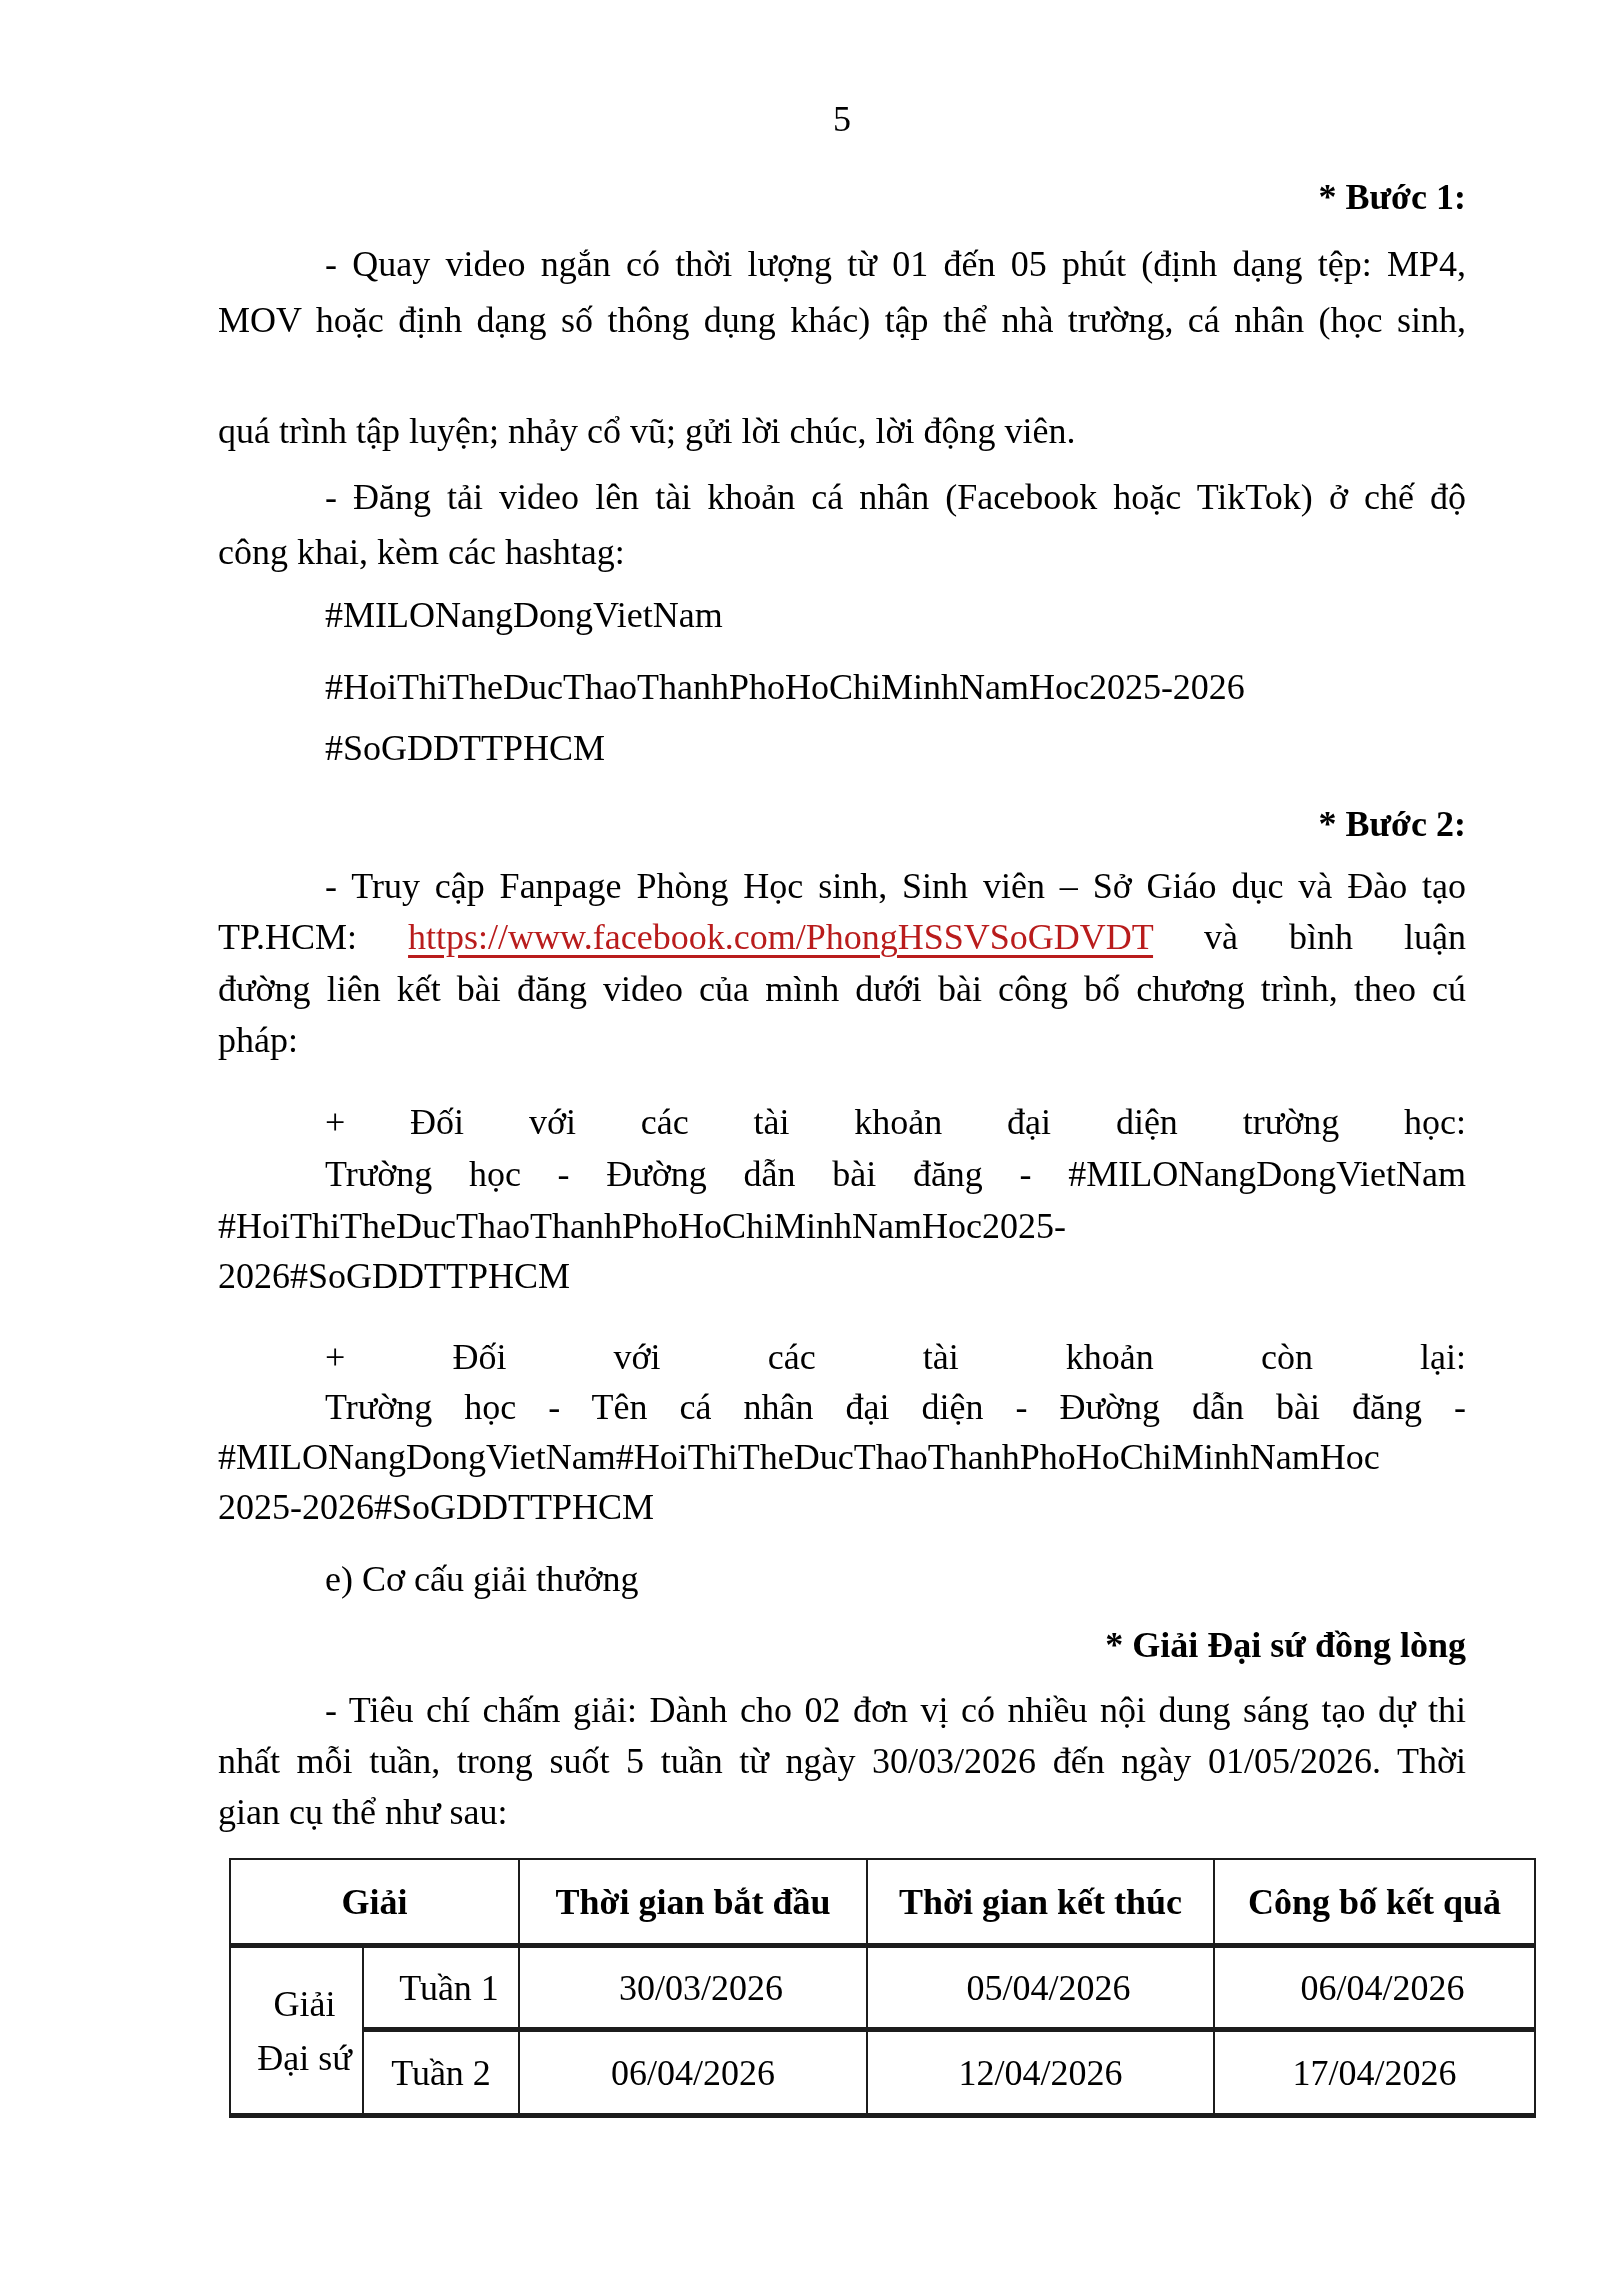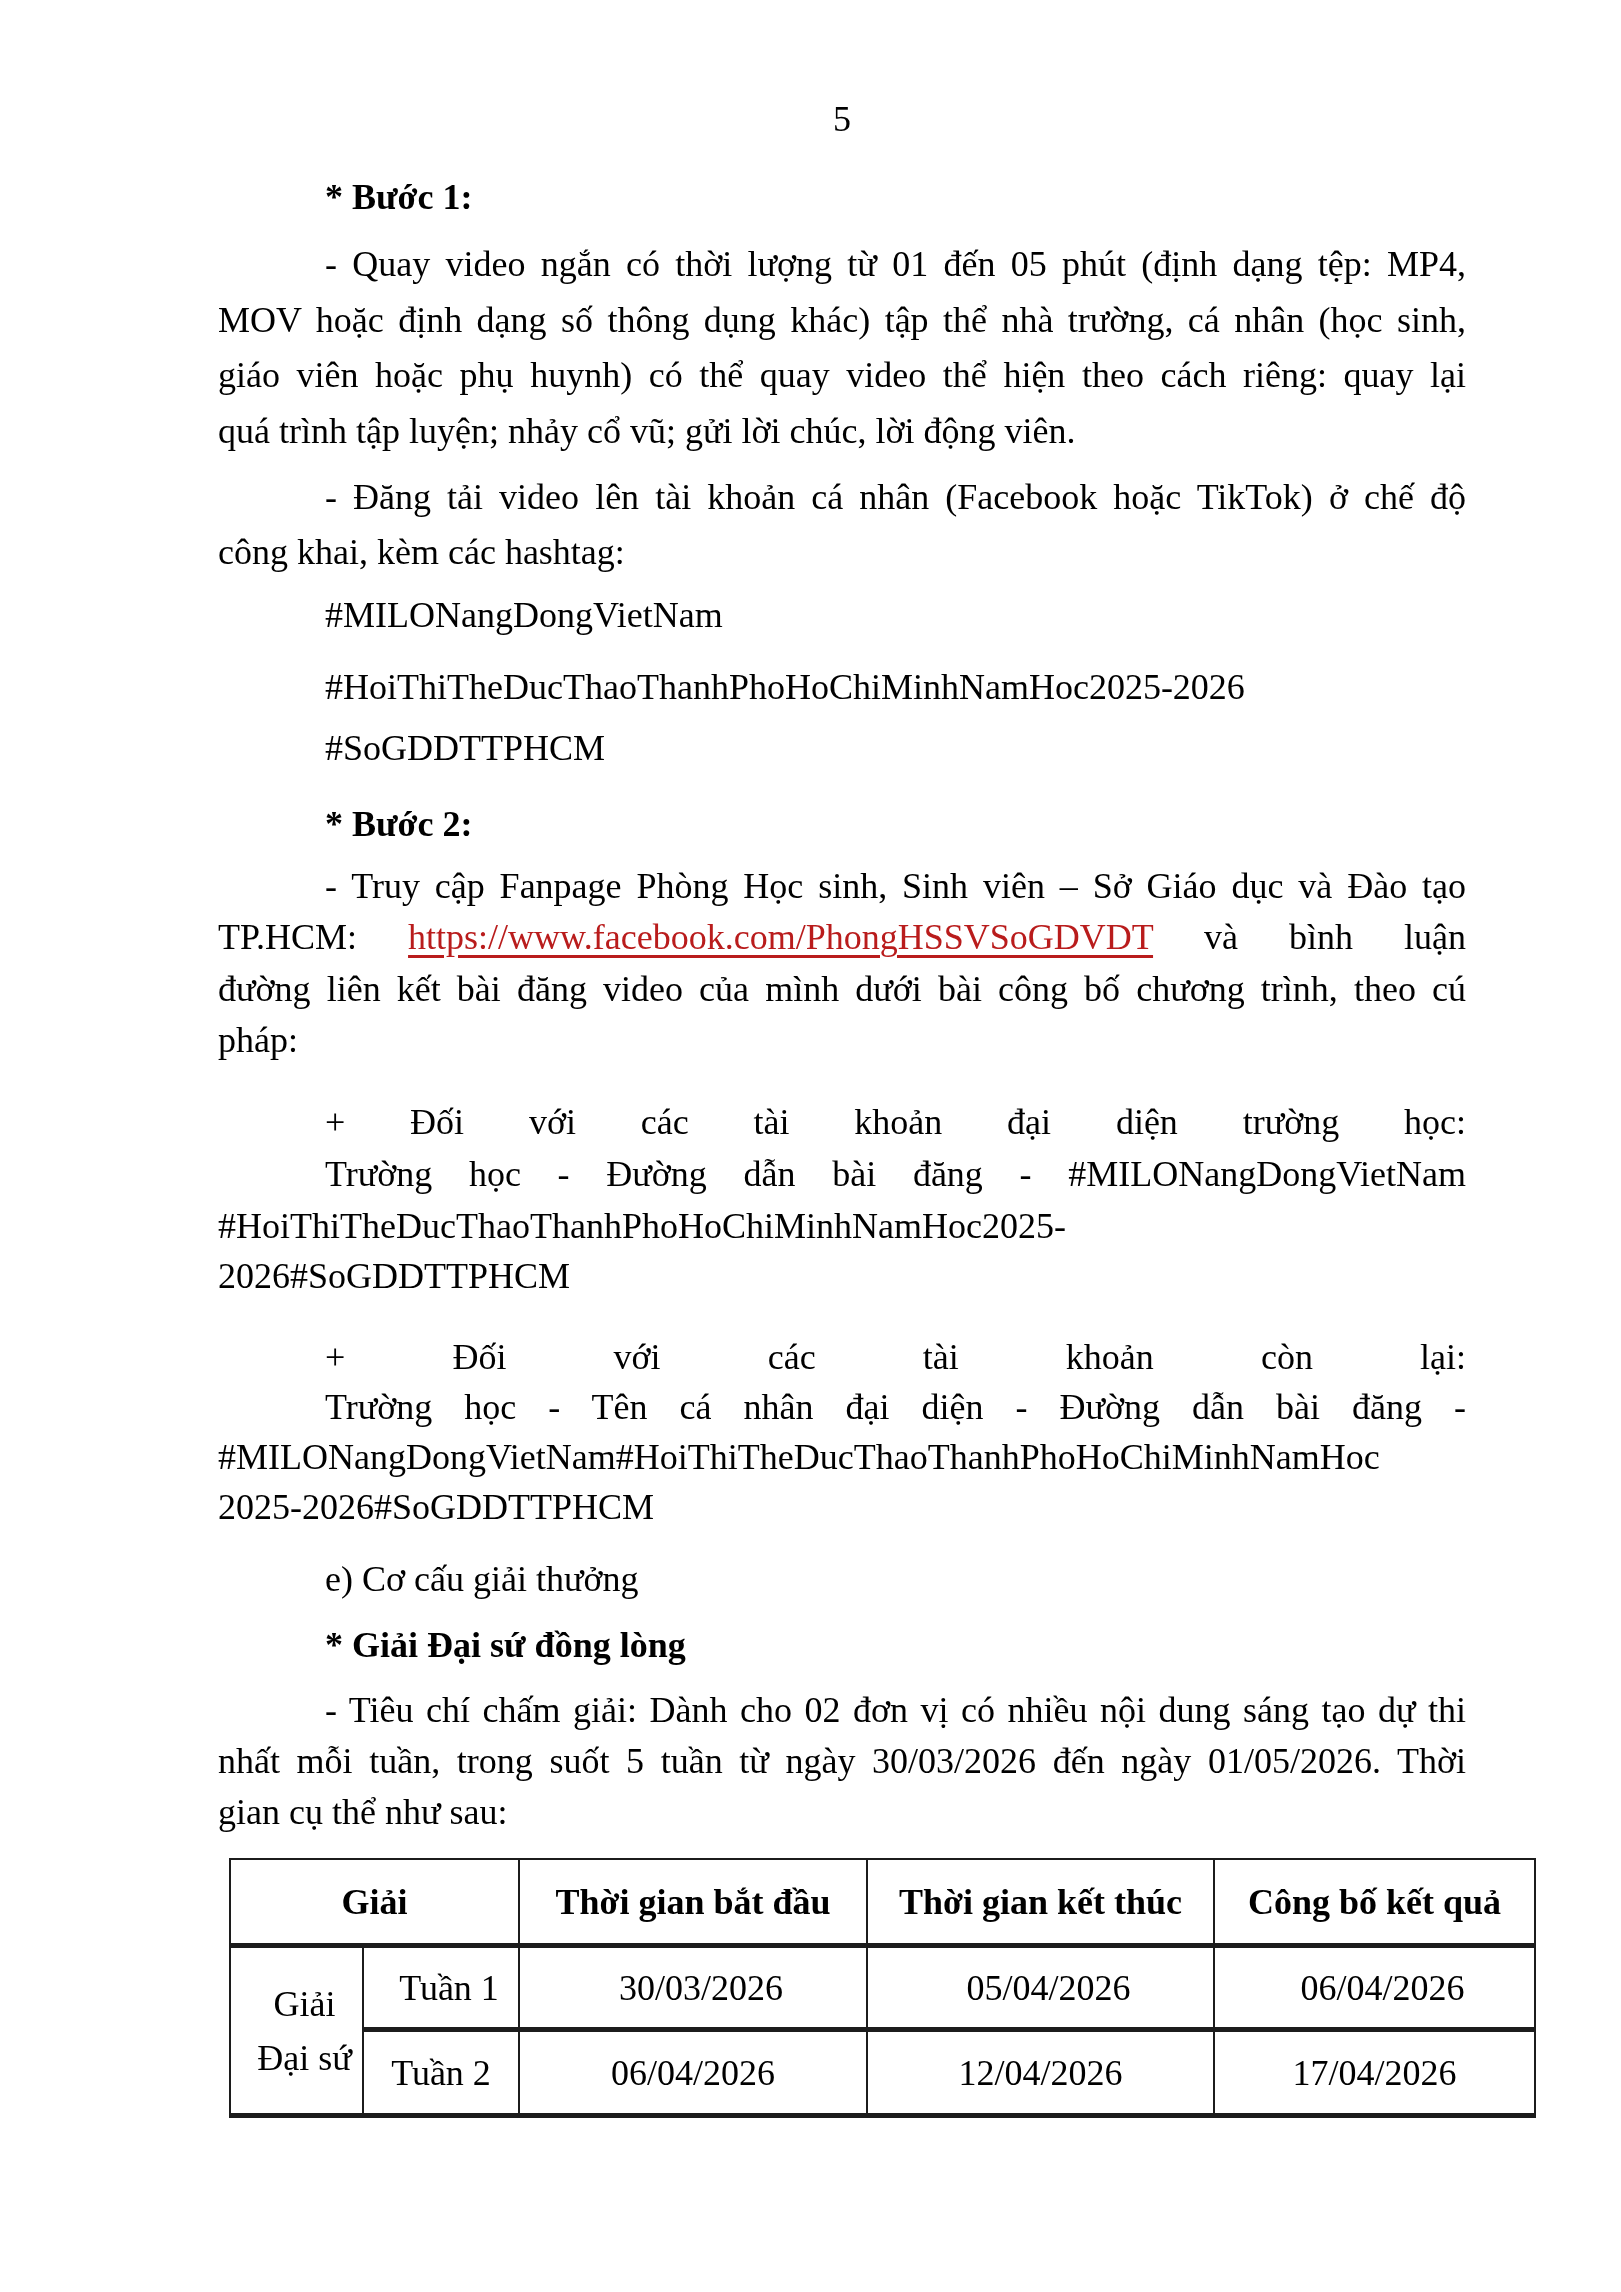--- a/index.html
+++ b/index.html
@@ -15,21 +15,21 @@
     position:absolute;
     left:218px;
     width:1248px;
     box-sizing:border-box;
     font-size:36px;
     line-height:48px;
     white-space:normal;
   }
   .ind{padding-left:107px;}
   .just{text-align:justify;text-align-last:justify;}
-  .bold{font-weight:700;}
+  .bold{font-weight:700;text-align:right;}
   .center{text-align:center;}
   .link{
     color:#b91c1c;
     text-decoration:underline;
     text-decoration-thickness:2.7px;
     text-underline-offset:6.3px;
   }
   table.schedule{
     position:absolute;
     left:229px;top:1858px;
@@ -64,21 +64,20 @@
 <body>
 
 <div class="page">
 
   <div class="ln center" style="top:95px">5</div>
 
   <div class="ln ind bold" style="top:173px">* Bước 1:</div>
 
   <div class="ln ind just" style="top:240px">- Quay video ngắn có thời lượng từ 01 đến 05 phút (định dạng tệp: MP4,</div>
   <div class="ln just" style="top:296px">MOV hoặc định dạng số thông dụng khác) tập thể nhà trường, cá nhân (học sinh,</div>
-  <div class="ln just" style="top:351px">giáo viên hoặc phụ huynh) có thể quay video thể hiện theo cách riêng: quay lại</div>
   <div class="ln" style="top:407px">quá trình tập luyện; nhảy cổ vũ; gửi lời chúc, lời động viên.</div>
 
   <div class="ln" style="top:528px">công khai, kèm các hashtag:</div>
   <div class="ln ind just" style="top:473px">- Đăng tải video lên tài khoản cá nhân (Facebook hoặc TikTok) ở chế độ</div>
 
   <div class="ln ind" style="top:591px">#MILONangDongVietNam</div>
   <div class="ln ind" style="top:663px">#HoiThiTheDucThaoThanhPhoHoChiMinhNamHoc2025-2026</div>
   <div class="ln ind" style="top:724px">#SoGDDTTPHCM</div>
 
   <div class="ln ind bold" style="top:800px">* Bước 2:</div>

